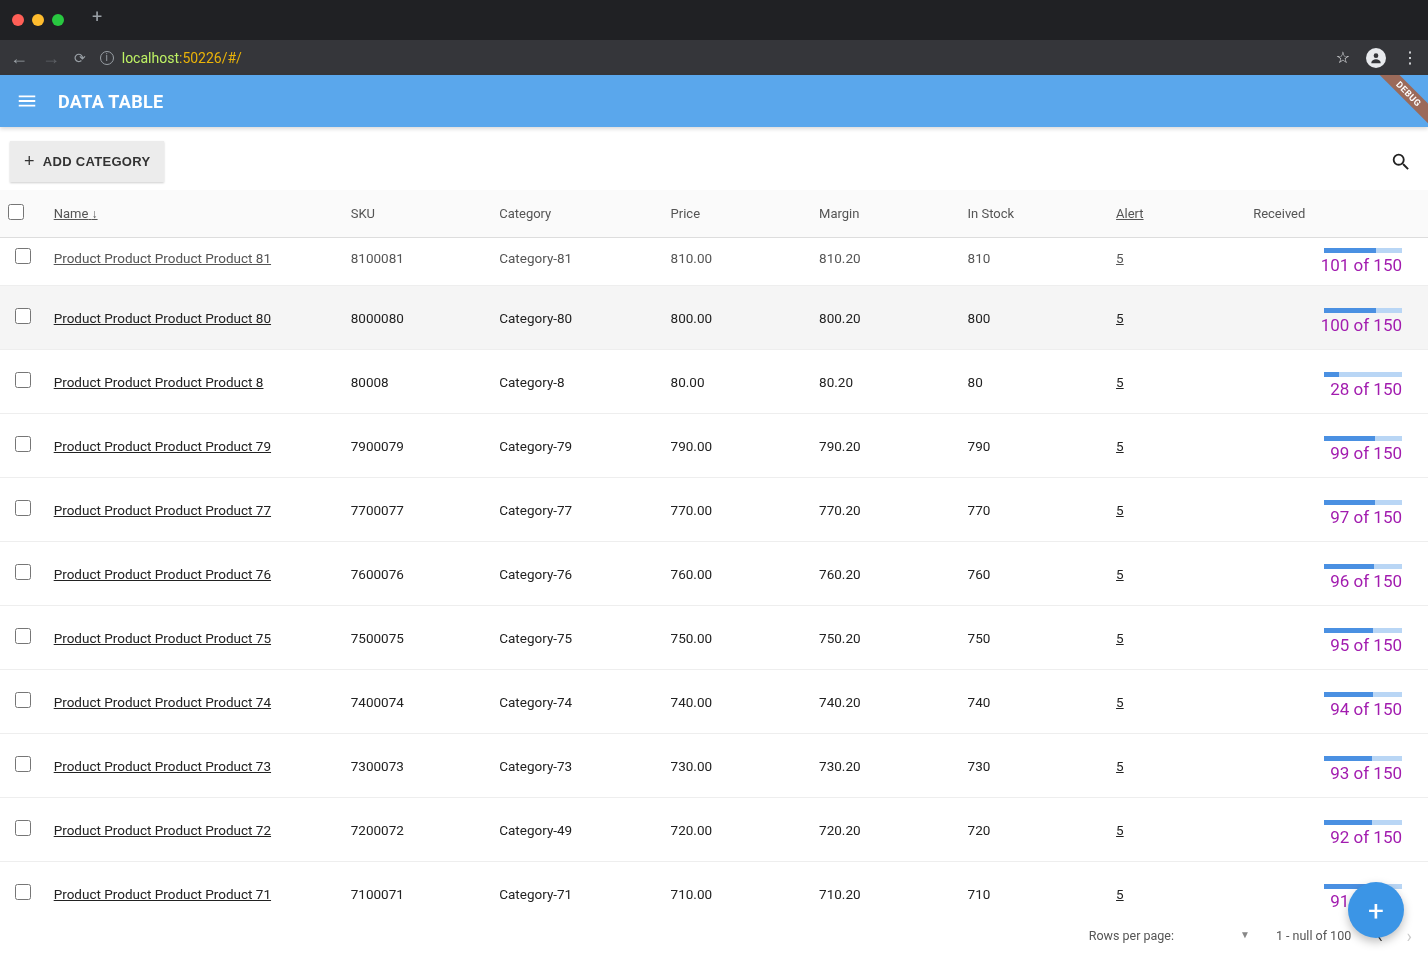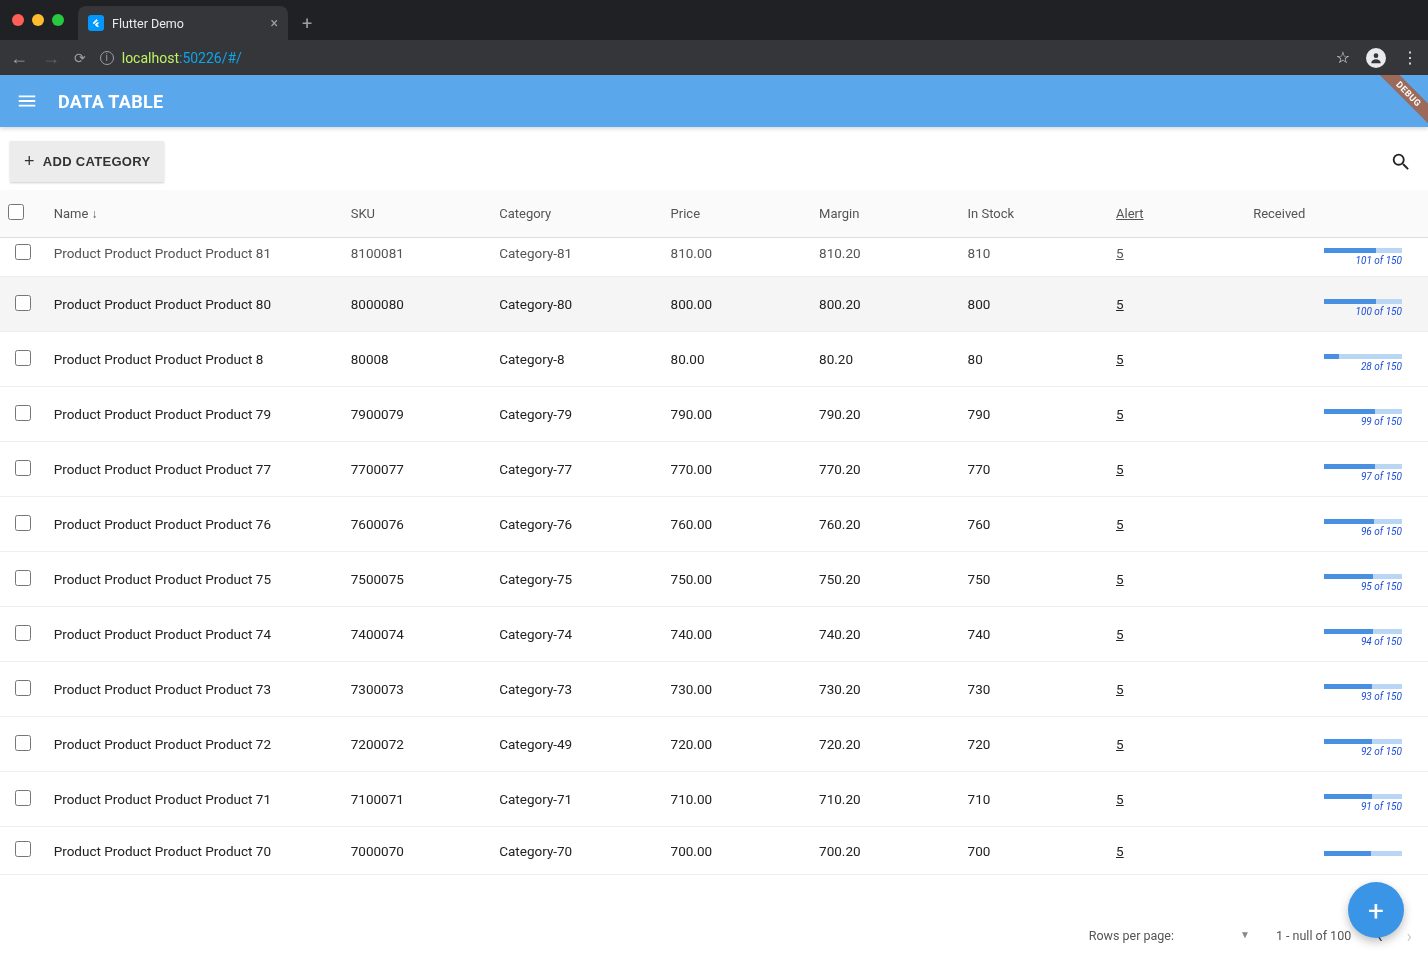--- a/index.html
+++ b/index.html
@@ -28,21 +28,21 @@
   .new-tab{ color:#9aa0a6; font-size:18px; margin-left:14px; }
   .toolbar {
     position:absolute; top:40px; left:0; right:0; height:35px; background:#35363a;
     display:flex; align-items:center; padding:0 10px; gap:14px; color:#9aa0a6;
   }
   .toolbar .nav-arrow{font-size:18px;}
   .toolbar .reload{font-size:14px;}
   .addr { flex:1; display:flex; align-items:center; color:#bdc1c6; font-size:14px; gap:8px; }
   .addr .info-icon{ border:1px solid #9aa0a6; border-radius:50%; width:14px; height:14px; font-size:10px; display:inline-flex; align-items:center; justify-content:center; color:#9aa0a6;}
   .addr .host{color:#bef264;}
-  .addr .port{color:#0ea5e9;}
+  .addr .port{color:#eab308;}
   .toolbar-right{ display:flex; align-items:center; gap:16px; color:#e8eaed; }
   .avatar-circle{ width:20px;height:20px;border-radius:50%;background:#e8eaed;display:flex;align-items:center;justify-content:center;color:#35363a;font-size:12px;font-weight:bold;}
 
   
   .app-bar {
     background:#5aa7ec; height:52px; display:flex; align-items:center; padding:0 16px; gap:20px;
     position:relative; box-shadow:0 2px 4px rgba(0,0,0,0.15);
   }
   .hamburger{ color:#fff; }
   .hamburger svg{width:22px;height:22px;}
@@ -70,35 +70,35 @@
   .data-table{ width:100%; border-collapse:collapse; font-size:13.5px; color:#222; }
   .data-table thead th{
     background:#fafafa; text-align:left; padding:14px 8px; font-weight:400; color:#555;
     border-bottom:1px solid #ddd; font-size:13px;
   }
   .data-table tbody td{ padding:14px 8px; border-bottom:1px solid #eee; vertical-align:middle; }
   .data-table tbody tr:first-child td{ padding-top:2px; padding-bottom:10px; }
   .data-table tbody tr.row-selected{ background:#f5f5f5; }
   .col-check{width:40px;text-align:center;}
   .col-check input{ width:16px;height:16px;accent-color:#666; }
-  .col-name{width:260px;}
+  .col-name{width:260px;text-decoration:underline;}
   .col-sku{width:130px;}
   .col-cat{width:150px;margin-left:16px;}
   .col-price{width:130px;}
   .col-margin{width:130px;}
   .col-stock{width:130px;}
   .col-alert{width:120px;text-decoration:underline;}
   .col-recv{width:160px;text-align:right;padding-right:26px !important;}
   th.col-recv{text-align:right;}
   .sort-arrow{font-size:12px;}
 
   .received-cell{ display:inline-flex; flex-direction:column; align-items:flex-end; gap:2px; }
   .progress{ width:78px; height:5px; background:#b9d6f5; position:relative; border-radius:0; }
   .progress .fill{ position:absolute; left:0; top:0; bottom:0; background:#4a90e2; }
-  .recv-label{ font-size:10px; color:#1d4ed8;font-style:italic; }
+  .recv-label{ font-size:17px; color:#a21caf; }
 
   
   tbody tr.partial td{ color:#555; }
 
   
   .pagination{
     position:absolute; bottom:0; right:0; left:0; height:48px; background:#fff;
     display:flex; align-items:center; justify-content:flex-end; padding:0 16px; gap:26px;
     font-size:12.5px; color:#555;
   }
@@ -120,29 +120,20 @@
 </head>
 <body>
 
 <div class="browser-chrome">
   <div class="traffic-lights">
     <span class="tl-red"></span>
     <span class="tl-yellow"></span>
     <span class="tl-green"></span>
   </div>
   <div class="tab-strip">
-    <div class="browser-tab">
-      <span class="favicon">
-        <svg viewBox="0 0 24 24">
-            <path fill="#fff" d="M14 2L4 12l3 3 10-10h-3zm0 9l-5 5 5 5h6l-5-5 5-5h-6z"></path>
-          </svg>
-      </span>
-      <span>Flutter Demo</span>
-      <span class="close">×</span>
-    </div>
     <span class="new-tab">+</span>
   </div>
   <div class="toolbar">
     <span class="nav-arrow">←</span>
     <span class="nav-arrow" style="opacity:.4">→</span>
     <span class="reload">⟳</span>
     <div class="addr">
       <span class="info-icon">i</span>
       <span>
         <span class="host">localhost</span><span class="port">:50226/#/</span>

